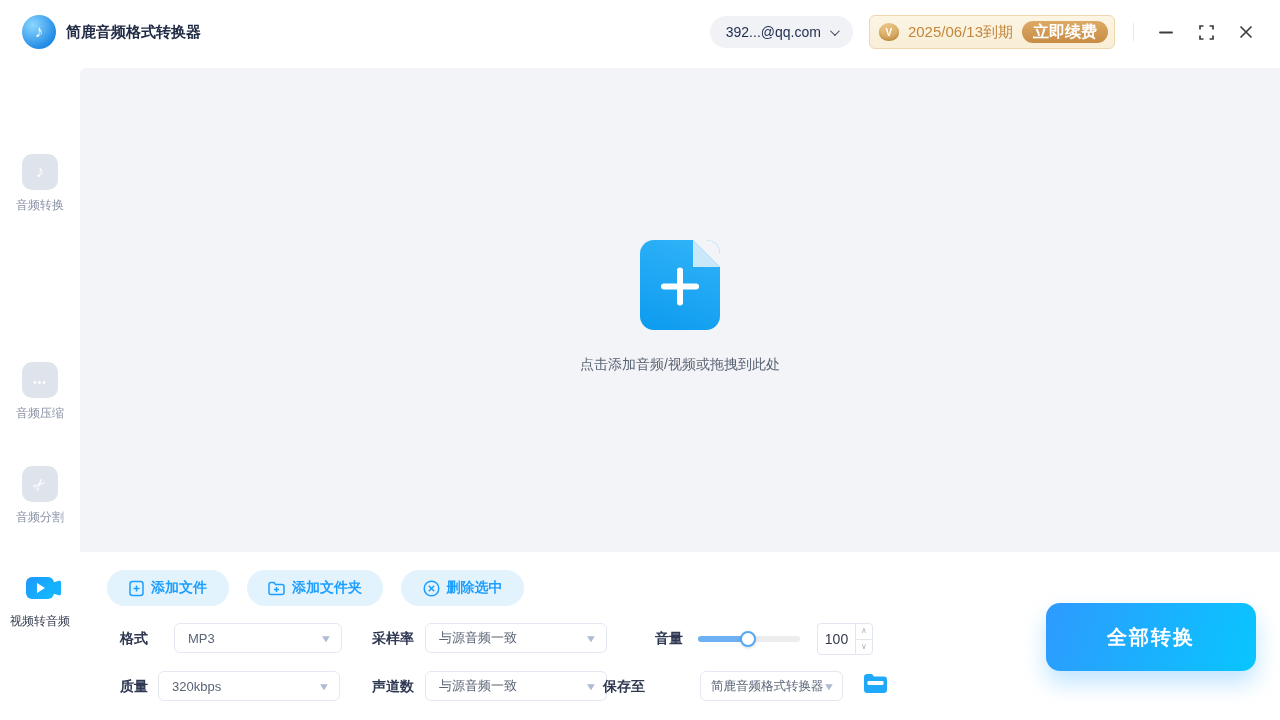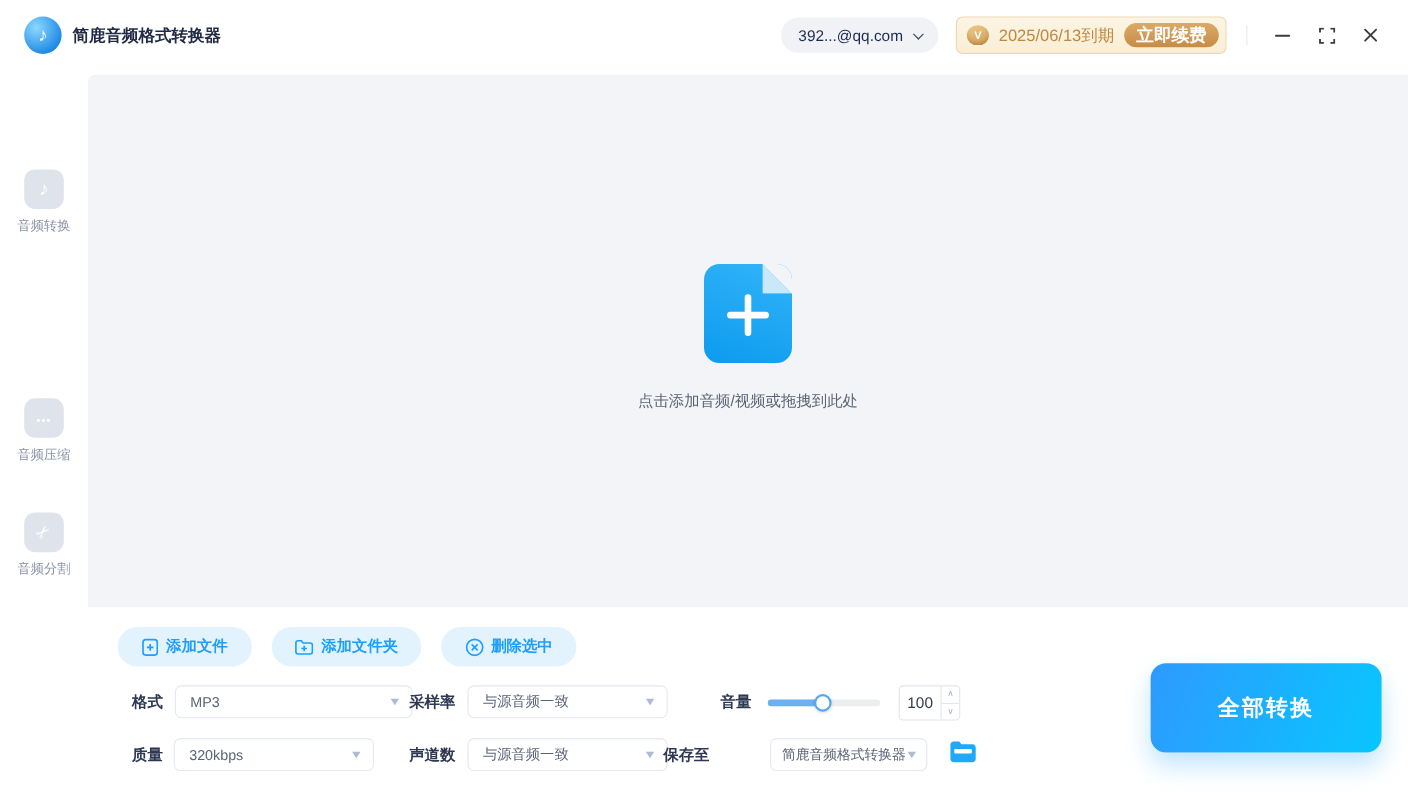--- a/index.html
+++ b/index.html
@@ -57,21 +57,21 @@
   .dd-arrow { font-size:10px; color:#AFBAD4; transform:scaleX(1.3); }
   .slider { position:absolute; left:698px; top:636px; width:102px; height:6px; border-radius:3px; background:#ECEDEF; cursor:pointer; }
   .slider-fill { width:50%; height:100%; border-radius:3px; background:#6DB1F3; }
   .slider-thumb { position:absolute; left:42px; top:-5px; width:16px; height:16px; border-radius:50%; background:#fff; border:2px solid #57A7F2; box-shadow:0 1px 3px rgba(0,0,0,.15); cursor:pointer; }
   .numbox { position:absolute; left:817px; top:623px; width:56px; height:32px; background:#fff; border:1px solid #E2E6EE; border-radius:4px; display:flex; overflow:hidden; }
   .num-val { flex:1; text-align:center; line-height:30px; font-size:14px; color:#33394A; }
   .spin { width:17px; border-left:1px solid #E2E6EE; display:flex; flex-direction:column; }
   .spin-btn { flex:1; background:none; border:none; font-size:8px; color:#A8B0BF; cursor:pointer; line-height:1; padding:0; }
   .spin-btn.up { border-bottom:1px solid #E2E6EE; }
   .folder-btn { position:absolute; left:862px; top:673px; width:26px; height:24px; background:none; border:none; cursor:pointer; padding:0; }
-  .convert { position:absolute; left:1046px; top:603px; width:210px; height:81px; border:none; border-radius:14px; background:linear-gradient(110deg,#2E9AFE 0%,#08C6FE 100%); color:#fff; font-size:20px; font-weight:700; letter-spacing:2px; cursor:pointer; box-shadow:0 12px 22px rgba(30,160,255,.28); font-family:inherit; }
+  .convert { position:absolute; left:1046px; top:603px; width:210px; height:68px; border:none; border-radius:14px; background:linear-gradient(110deg,#2E9AFE 0%,#08C6FE 100%); color:#fff; font-size:20px; font-weight:700; letter-spacing:2px; cursor:pointer; box-shadow:0 12px 22px rgba(30,160,255,.28); font-family:inherit; }
 </style>
 </head>
 <body>
 
 <div class="app">
 
   <header class="topbar">
     <div class="brand">
       <span class="logo">♪</span>
       <span class="app-title">简鹿音频格式转换器</span>
@@ -122,20 +122,28 @@
           <span class="dots-glyph">•••</span>
         </span>
       <span class="nav-label">音频压缩</span>
     </div>
     <div class="nav-item" style="top:402px">
       <span class="nav-icon">
           <span class="scissors-glyph">✂</span>
         </span>
       <span class="nav-label">音频分割</span>
     </div>
+    <div class="nav-item active" style="top:506px">
+      <span class="cam-wrap">
+          <span class="cam-body">
+            <span class="cam-play"></span>
+          </span>
+        </span>
+      <span class="nav-label">视频转音频</span>
+    </div>
   </aside>
 
   <section class="canvas">
     <div class="dropzone">
       <div class="file-icon">
           <span class="plus"></span>
         </div>
       <div class="drop-hint">点击添加音频/视频或拖拽到此处</div>
     </div>
   </section>
@@ -156,21 +164,21 @@
   </button>
   <button class="pill" style="left:401px; top:570px; width:123px;">
     <svg width="17" height="17" viewBox="0 0 17 17" fill="none" stroke="#1E9FFF" stroke-width="1.5">
         <circle cx="8.5" cy="8.5" r="7.3"></circle>
         <path d="M5.8 5.8l5.4 5.4M11.2 5.8l-5.4 5.4"></path>
       </svg>
     <span>删除选中</span>
   </button>
 
   <span class="lbl" style="left:120px; top:623px;">格式</span>
-  <div class="dd" style="left:159px; top:623px; width:216px;">
+  <div class="dd" style="left:174px; top:623px; width:168px;">
     <span>MP3</span>
     <span class="dd-arrow">▼</span>
   </div>
   <span class="lbl" style="left:372px; top:623px;">采样率</span>
   <div class="dd" style="left:425px; top:623px; width:182px;">
     <span>与源音频一致</span>
     <span class="dd-arrow">▼</span>
   </div>
   <span class="lbl" style="left:655px; top:623px;">音量</span>
   <div class="slider">

